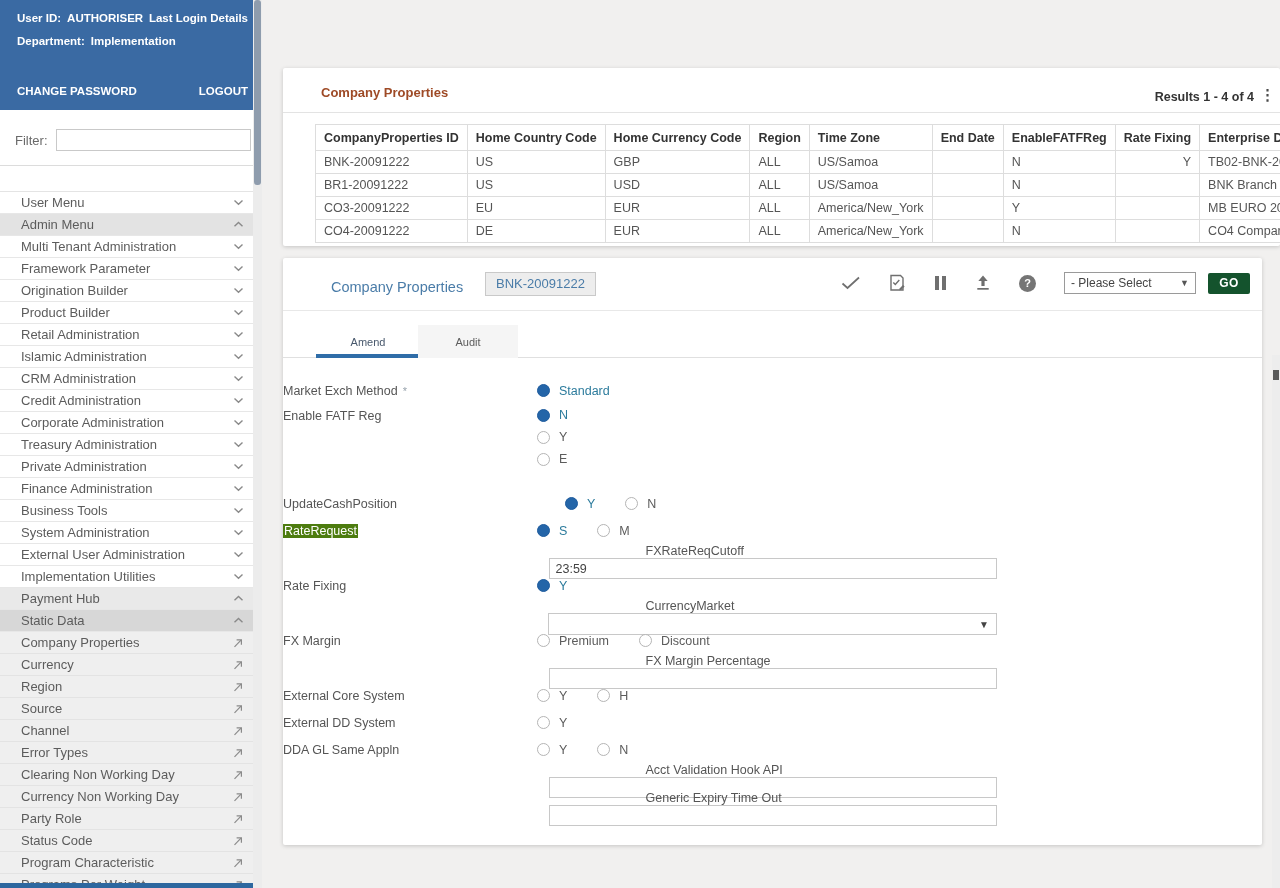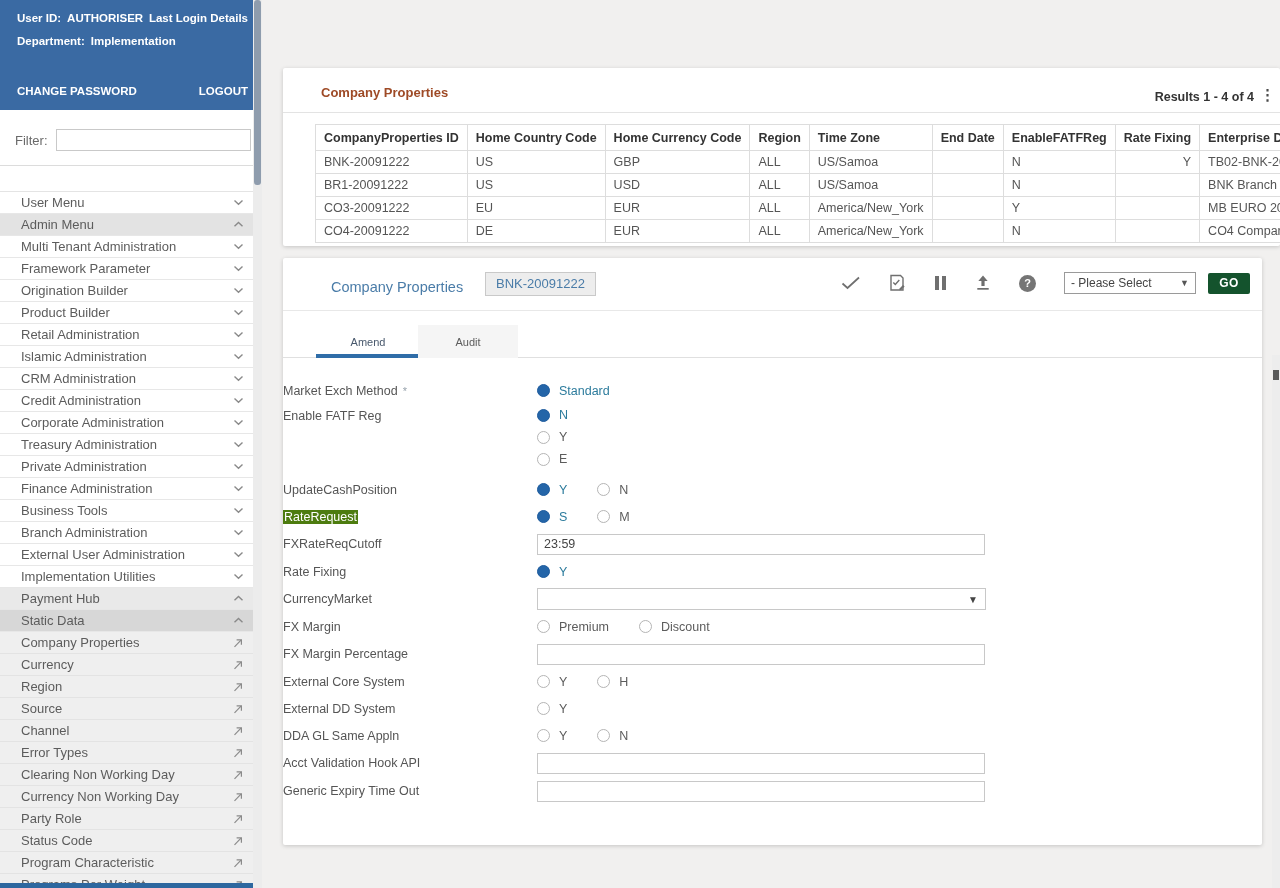--- a/index.html
+++ b/index.html
@@ -64,22 +64,22 @@
   .p2-divider { position:absolute; left:0; right:0; top:52px; border-top:1px solid #e8e8e8; }
   .tabs { position:absolute; left:0; right:0; top:67px; height:33px; border-bottom:1px solid #e0e0e0; }
   .tab { position:absolute; top:0; height:33px; width:100px; display:flex; align-items:center; justify-content:center;
     font-size:11px; cursor:pointer; }
   .tab.amend { left:35px; color:#48586c; }
   .tab.audit { left:135px; background:#f5f5f5; color:#5c5c5c; }
   .tab-underline { position:absolute; left:33px; top:29px; width:102px; height:4px; background:#2f6da8; }
   
   .form { position:absolute; left:0; top:119px; right:0; }
   .frow { display:flex; align-items:center; height:27px; }
-  .frow.input-row { height:28px; }
-  .frow.gap-top { margin-top:6px; }
+  .frow.input-row { height:28px;flex-direction:column; }
+  .frow.gap-top { margin-top:20px;gap:28px; }
   .frow .flabel { width:254px; font-size:12.5px; color:#555; flex:none; }
   .flabel .hl { background:#4d7c0f; color:#fff; padding:0 1px; }
   .flabel .req { color:#98a3ad; margin-left:5px; font-size:11px; }
   .fctrl { display:flex; align-items:center; }
   .frow.stack { height:auto; align-items:flex-start; }
   .frow.stack .flabel { padding-top:5px; }
   .frow.stack .fctrl { flex-direction:column; align-items:flex-start; }
   .frow.stack .opt { height:22px; }
   .opt { display:flex; align-items:center; margin-right:30px; }
   .radio { width:13px; height:13px; border-radius:50%; border:1px solid #b5b5b5; background:#fff; flex:none; cursor:pointer; }
@@ -235,21 +235,21 @@
       </div>
       <div class="menu-item v-plain">
         <span>Business Tools</span>
         <span class="mi-icon">
           <svg width="11" height="7" viewBox="0 0 11 7">
             <polyline points="1.5,1.5 5.5,5.3 9.5,1.5" fill="none" stroke="currentColor" stroke-width="1.4"></polyline>
           </svg>
         </span>
       </div>
       <div class="menu-item v-plain">
-        <span>Branch Administration</span>
+        <span>System Administration</span>
         <span class="mi-icon">
           <svg width="11" height="7" viewBox="0 0 11 7">
             <polyline points="1.5,1.5 5.5,5.3 9.5,1.5" fill="none" stroke="currentColor" stroke-width="1.4"></polyline>
           </svg>
         </span>
       </div>
       <div class="menu-item v-plain">
         <span>External User Administration</span>
         <span class="mi-icon">
           <svg width="11" height="7" viewBox="0 0 11 7">

